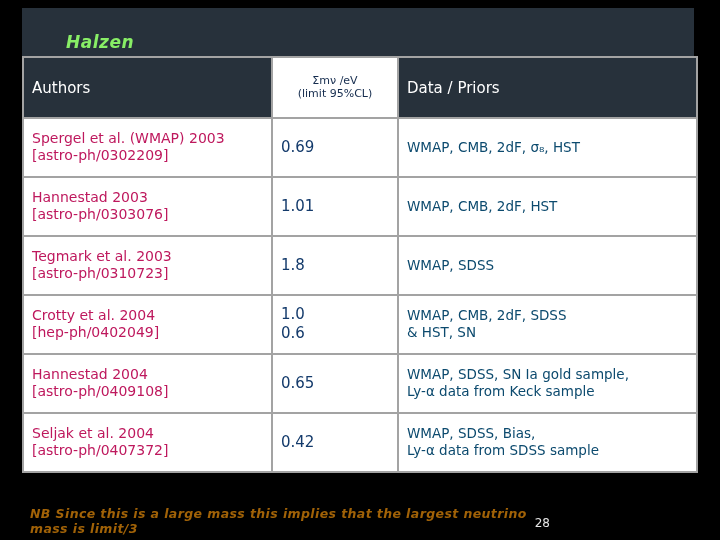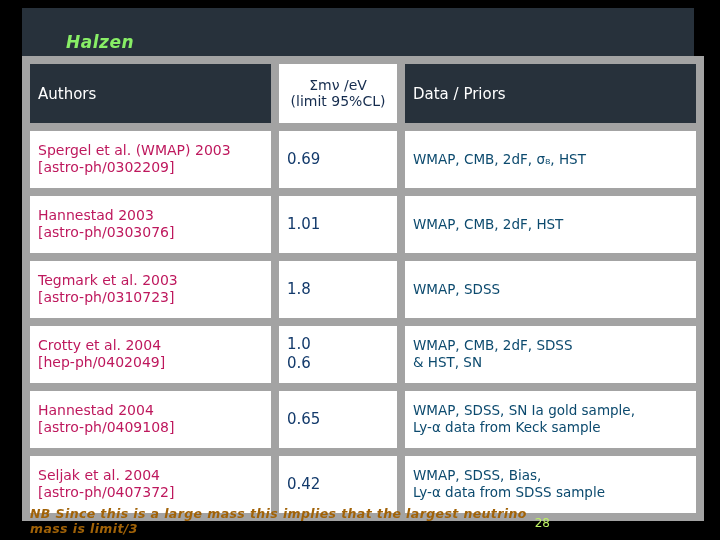--- a/index.html
+++ b/index.html
@@ -46,40 +46,40 @@
     width: 674px;
     background: #ffffff;
   }
   table.main {
     border-collapse: collapse;
     width: 674px;
     table-layout: fixed;
     background: #ffffff;
   }
   table.main td, table.main th {
-    border: 8px solid #a3a3a3;
+    border: 2px solid #a3a3a3;
     vertical-align: middle;
     padding: 6px 8px 7px 8px;
     text-align: left;
   }
   col.c1 { width: 249px; }
   col.c2 { width: 126px; }
   col.c3 { width: 299px; }
 
   thead td {
     background: #27313b;
     color: #ffffff;
     height: 46px;
     padding: 2px 8px;
   }
   thead td.hdr-mid {
     background: #ffffff;
     color: #152c4e;
     text-align: center;
-    font-size: 14px;
+    font-size: 11px;
     line-height: 1.12;
     font-weight: normal;
     padding: 2px 4px;
   }
   .hdr-label {
     font-size: 15px;
     color: #ffffff;
     font-weight: normal;
   }
   .hdr-right {
@@ -116,21 +116,21 @@
     font-style: italic;
     font-weight: bold;
     color: #a16207;
     letter-spacing: 0.4px;
   }
   .page-num {
     position: absolute;
     right: 18px;
     top: 516px;
     font-size: 12px;
-    color: #bef264;
+    color: #e5e5e5;
   }
 </style>
 </head>
 <body>
 
 <div class="slide">
 
   <div class="title-band">
     <div class="title-text">Halzen</div>
   </div>

